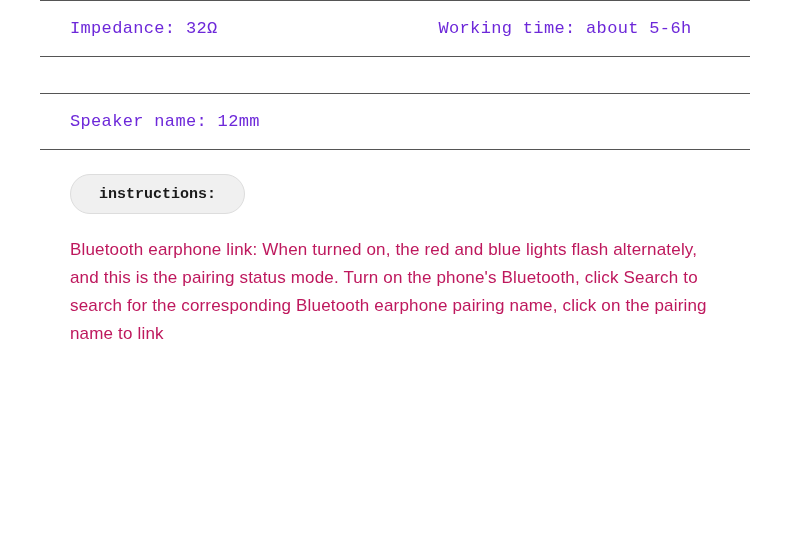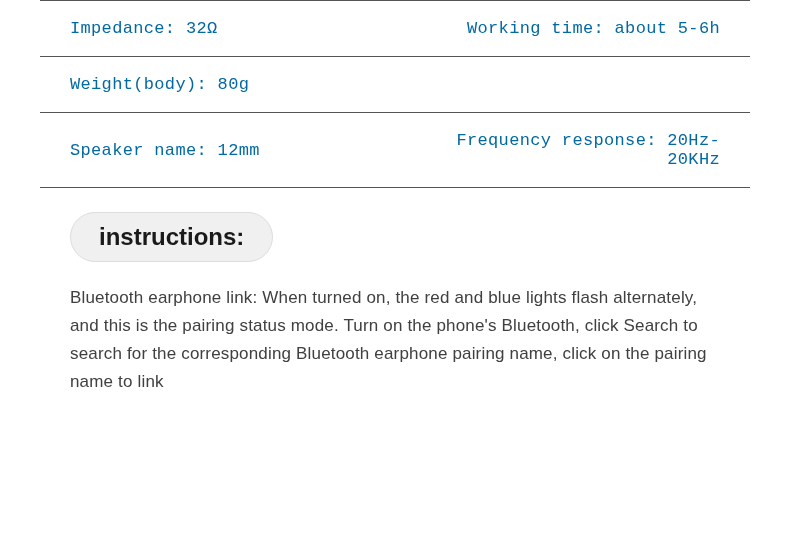--- a/index.html
+++ b/index.html
@@ -31,58 +31,58 @@
     .spec-row {
       display: flex;
       justify-content: space-between;
       align-items: center;
       border-bottom: 1px solid #555;
       padding: 18px 30px 18px 30px;
     }
 
     .spec-cell {
       font-size: 17px;
-      color: #0369a1;
+      color: #6d28d9;
       font-family: 'Courier New', Courier, monospace;
       letter-spacing: 0.02em;
     }
 
     .spec-cell-left {
       flex: 1;
     }
 
     .spec-cell-right {
       flex: 1;
-      text-align: right;
+      text-align: center;
       padding-left: 30px;
     }
 
     .instructions-section {
       padding: 24px 30px 0 30px;
     }
 
     .instructions-badge {
       display: inline-block;
       background-color: #f0f0f0;
       border-radius: 50px;
       padding: 10px 28px;
       margin-bottom: 22px;
       border: 1.5px solid #ddd;
     }
 
     .instructions-badge span {
-      font-size: 24px;
+      font-size: 15px;
       font-weight: bold;
       color: #1a1a1a;
-      font-family: Liberation Sans, sans-serif;
+      font-family: Liberation Mono, monospace;
     }
 
     .instructions-text {
       font-size: 17px;
-      color: #404040;
+      color: #be185d;
       line-height: 1.65;
       font-family: Arial, sans-serif;
       letter-spacing: 0.01em;
     }
 
     .top-border {
       border-top: 1px solid #555;
     }
   </style>
 </head>
@@ -97,34 +97,26 @@
         <span>Impedance: </span>
         <span>32Ω</span>
       </div>
       <div class="spec-cell spec-cell-right">
         <span>Working time: </span>
         <span>about 5-6h</span>
       </div>
     </div>
 
     <div class="spec-row">
-      <div class="spec-cell spec-cell-left">
-        <span>Weight(body): </span>
-        <span>80g</span>
-      </div>
     </div>
 
     <div class="spec-row">
       <div class="spec-cell spec-cell-left">
         <span>Speaker name: </span>
         <span>12mm</span>
-      </div>
-      <div class="spec-cell spec-cell-right">
-        <span>Frequency response: </span>
-        <span>20Hz-20KHz</span>
       </div>
     </div>
 
   </div>
 
   <div class="instructions-section">
     <div class="instructions-badge">
       <span>instructions:</span>
     </div>
     <p class="instructions-text">Bluetooth earphone link: When turned on, the red and blue lights flash alternately, and this is the pairing status mode. Turn on the phone's Bluetooth, click Search to search for the corresponding Bluetooth earphone pairing name, click on the pairing name to link</p>

